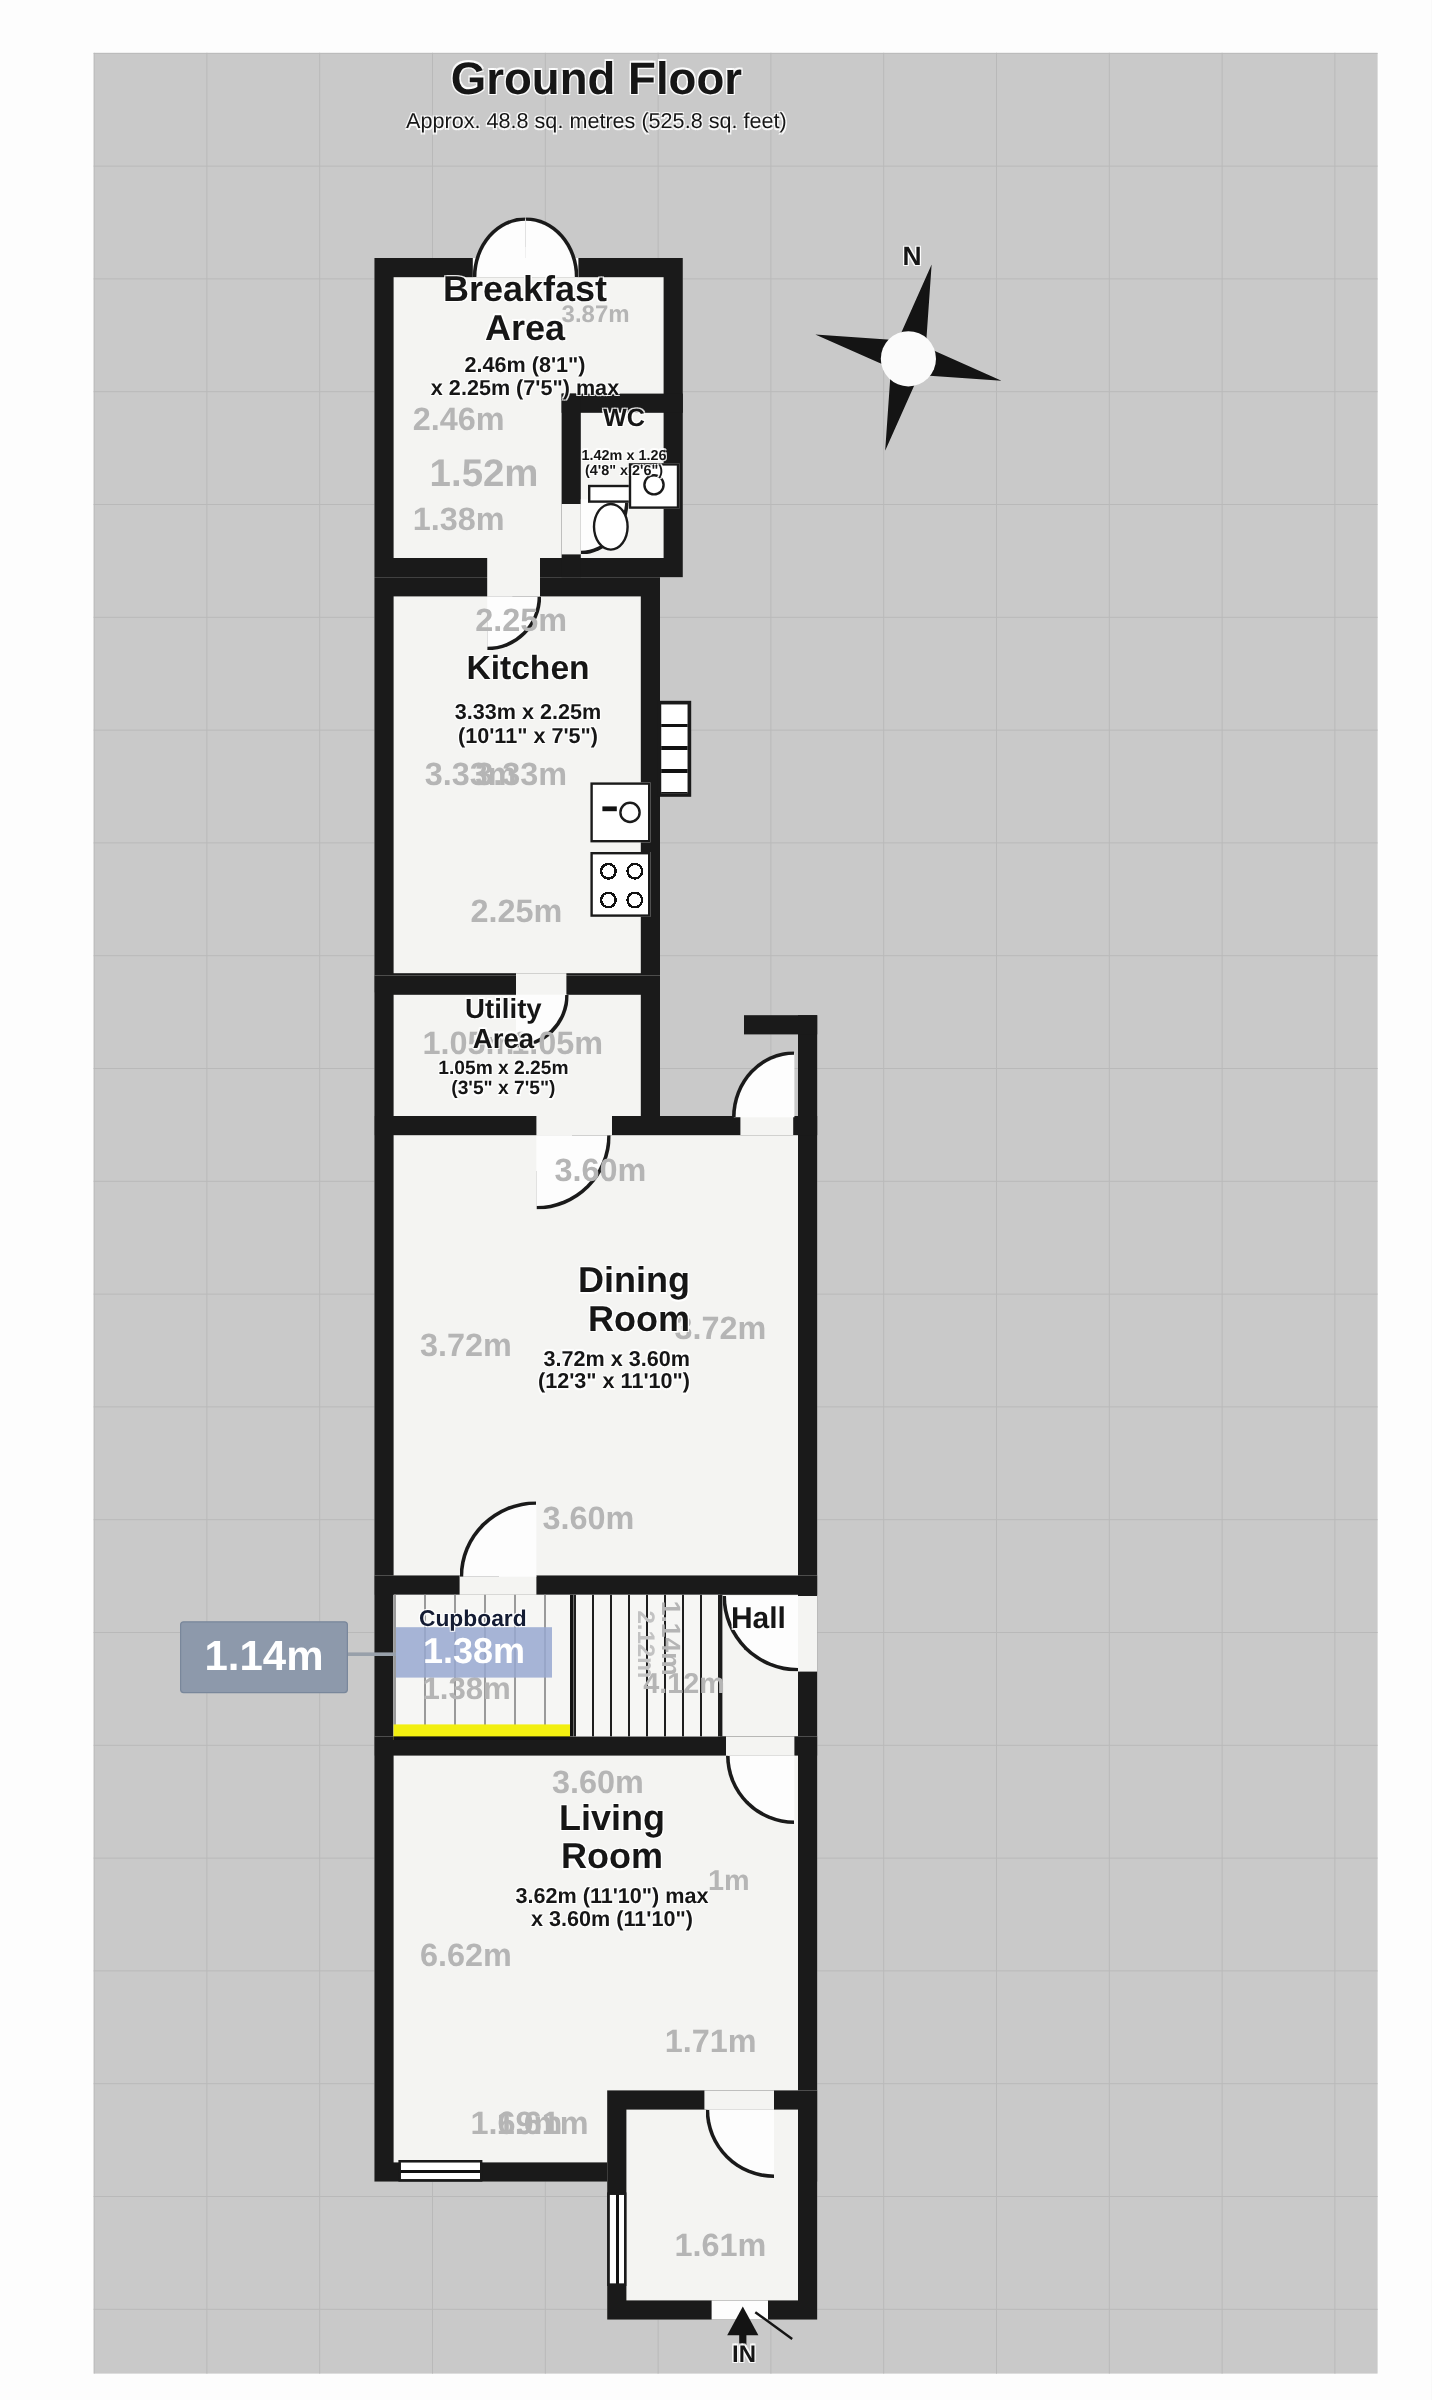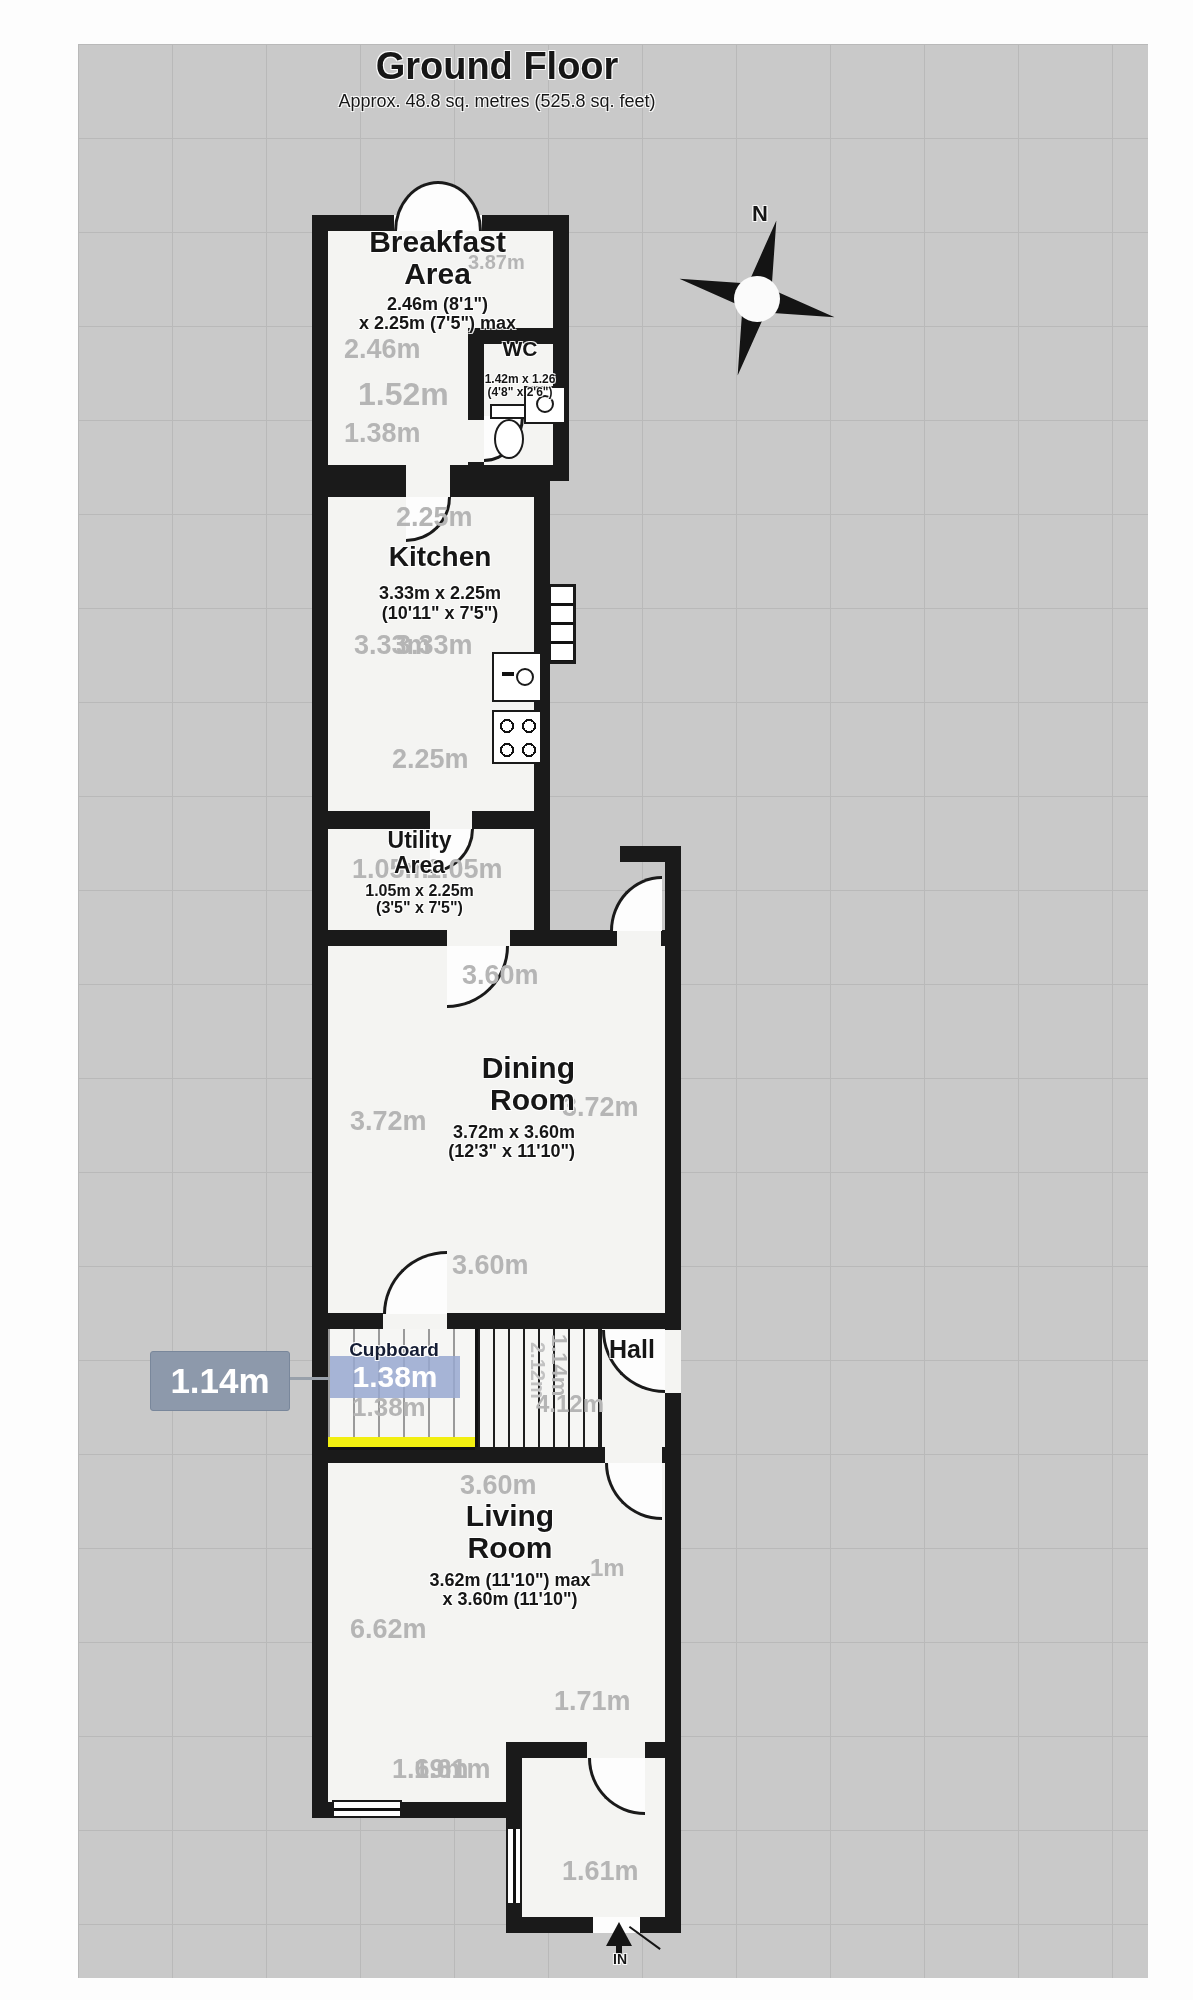--- a/index.html
+++ b/index.html
@@ -180,18 +180,18 @@
   <div class="lbl" style="left:395px;top:1500px;width:230px;">
     <div style="font-size:30px;">Living</div>
     <div style="font-size:30px;">Room</div>
     <div style="font-size:18px;margin-top:6px;">3.62m (11'10") max</div>
     <div style="font-size:18px;">x 3.60m (11'10")</div>
   </div>
 
   <div class="ent-tri"></div>
   <div class="ent-stem"></div>
   <div class="ent-swing"></div>
-  <div class="lbl" style="left:600px;top:1952px;width:40px;font-size:14px;">IN</div>
+  <div class="lbl" style="left:600px;top:1952px;width:40px;font-size:20px;">IN</div>
 
   <div class="connector"></div>
   <div class="selbox">1.14m</div>
 
 </div>
 
 </body></html>

